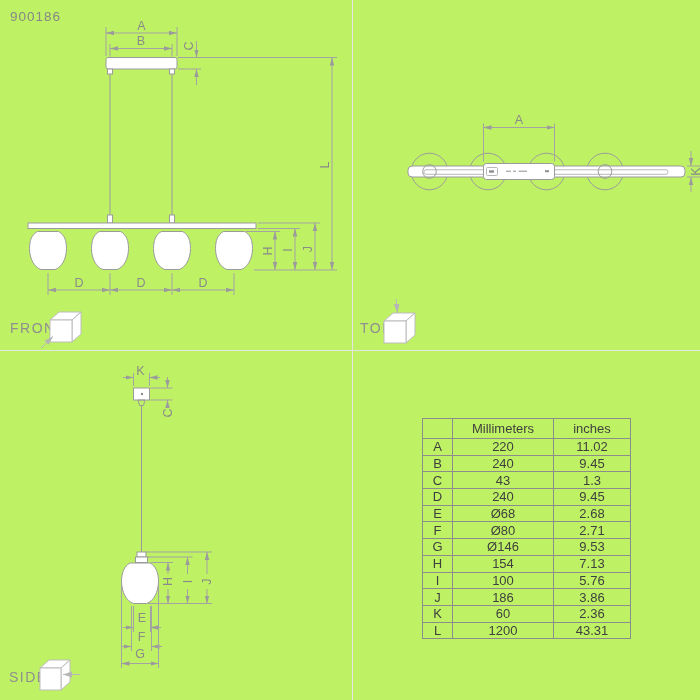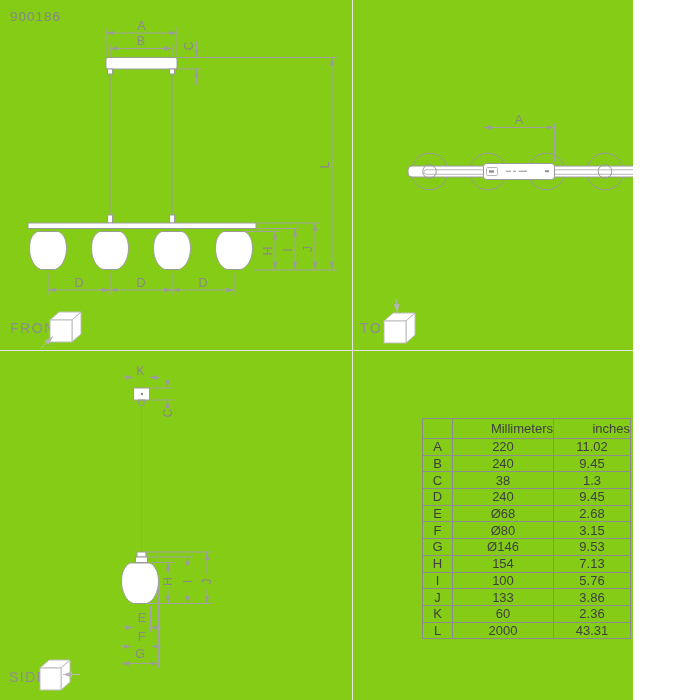--- a/index.html
+++ b/index.html
@@ -1,33 +1,33 @@
 <!DOCTYPE html>
 <html><head>
 <meta charset="utf-8">
 <style>
   html,body{margin:0;padding:0;background:#fff;}
-  .page{position:relative;width:633px;height:700px;background:#84cc16;overflow:hidden;
+  .page{position:relative;width:700px;height:700px;background:#bef264;overflow:hidden;
         font-family:"Liberation Sans",sans-serif;}
   svg{position:absolute;left:0;top:0;}
   svg text{font-family:"Liberation Sans",sans-serif;}
   .ln{stroke:#9b9b9b;stroke-width:1;fill:none;}
   .fw{stroke:#9b9b9b;stroke-width:1;fill:#ffffff;}
   .dim{stroke:#a3a3a3;stroke-width:1;fill:none;}
   .thin{stroke:#b8b8b8;stroke-width:1;fill:none;}
   .lbl{fill:#8a8a8a;font-size:12.5px;text-anchor:middle;}
   .cap{fill:#8f8f8f;font-size:14px;letter-spacing:1.5px;}
   .code{fill:#878787;font-size:13.5px;letter-spacing:1px;}
   .cube{stroke:#bcbcbc;stroke-width:1;fill:#ffffff;}
   .mark{stroke:#8f8f8f;}
   .dim-table{position:absolute;left:422px;top:418px;}
   .dim-table table{border-collapse:collapse;table-layout:fixed;}
   .dim-table td,.dim-table th{border:1px solid #8c8c8c;text-align:center;vertical-align:middle;
      color:#3f3f3f;font-size:13px;font-weight:normal;padding:0;line-height:1;}
-  .dim-table th{height:19px;text-align:right;}
+  .dim-table th{height:19px;}
   .dim-table td{height:15.7px;}
 </style>
 </head>
 <body>
 
 <div class="page">
 
 <svg width="700" height="700" viewBox="0 0 700 700">
   <defs>
     <marker id="arw" viewBox="0 0 10 10" refX="10" refY="5" markerWidth="8" markerHeight="8" orient="auto-start-reverse">
@@ -269,65 +269,65 @@
             <td>220</td>
             <td>11.02</td>
           </tr>
           <tr>
             <td>B</td>
             <td>240</td>
             <td>9.45</td>
           </tr>
           <tr>
             <td>C</td>
-            <td>38</td>
+            <td>43</td>
             <td>1.3</td>
           </tr>
           <tr>
             <td>D</td>
             <td>240</td>
             <td>9.45</td>
           </tr>
           <tr>
             <td>E</td>
             <td>Ø68</td>
             <td>2.68</td>
           </tr>
           <tr>
             <td>F</td>
             <td>Ø80</td>
-            <td>3.15</td>
+            <td>2.71</td>
           </tr>
           <tr>
             <td>G</td>
             <td>Ø146</td>
             <td>9.53</td>
           </tr>
           <tr>
             <td>H</td>
             <td>154</td>
             <td>7.13</td>
           </tr>
           <tr>
             <td>I</td>
             <td>100</td>
             <td>5.76</td>
           </tr>
           <tr>
             <td>J</td>
-            <td>133</td>
+            <td>186</td>
             <td>3.86</td>
           </tr>
           <tr>
             <td>K</td>
             <td>60</td>
             <td>2.36</td>
           </tr>
           <tr>
             <td>L</td>
-            <td>2000</td>
+            <td>1200</td>
             <td>43.31</td>
           </tr>
         </tbody>
   </table>
 </div>
 
 </div>
 
 </body></html>

